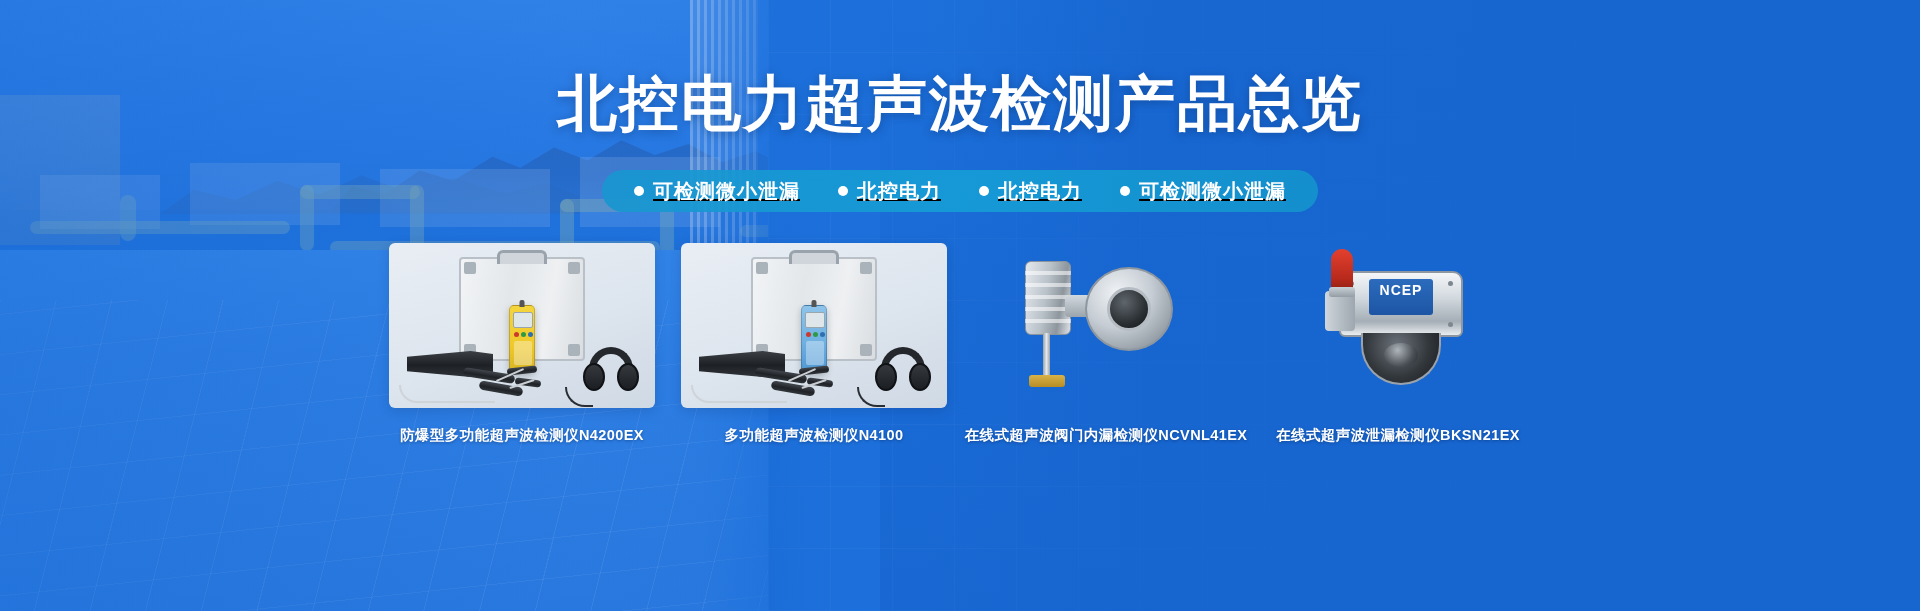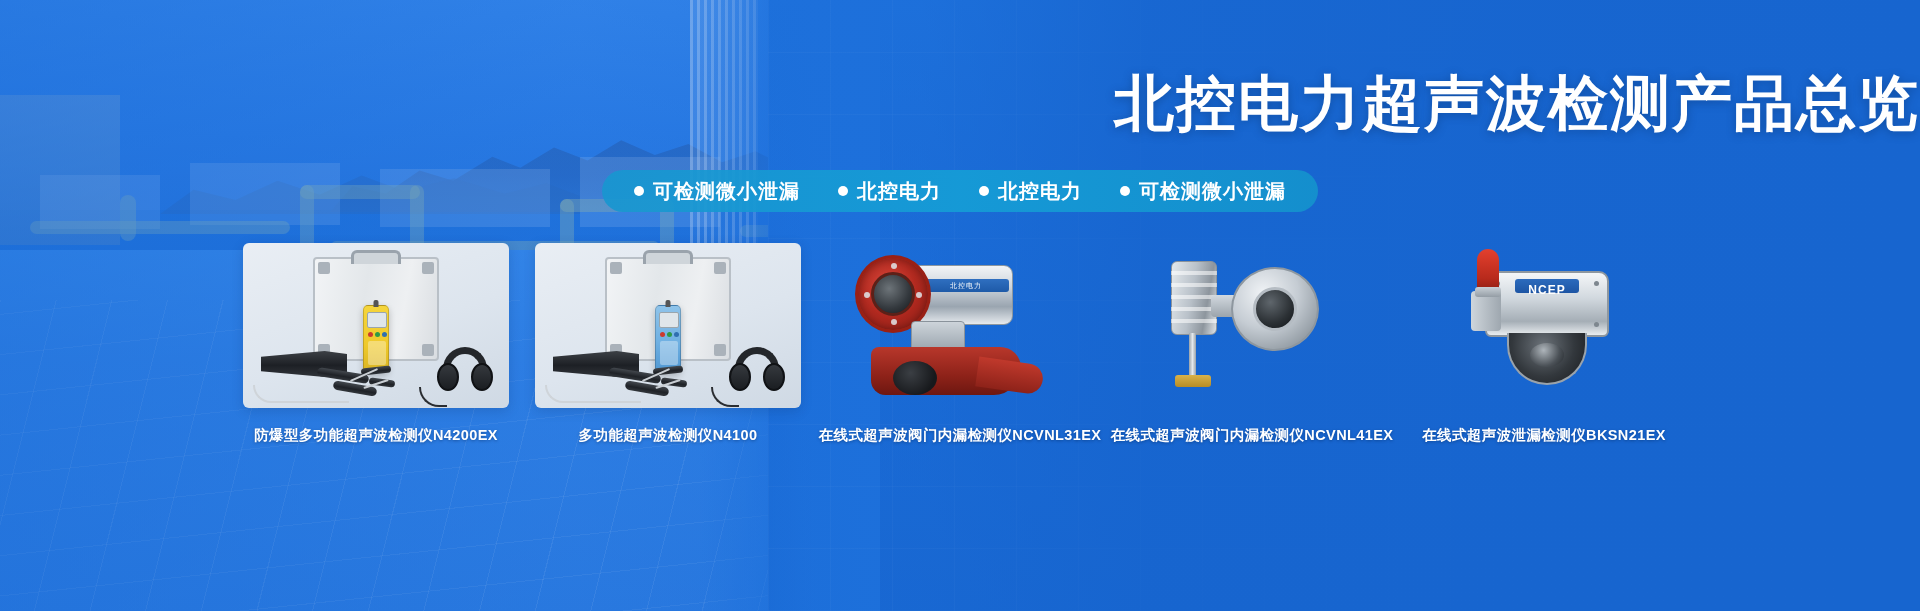--- a/index.html
+++ b/index.html
@@ -101,40 +101,41 @@
   }
   .bg-overlay{
     position:absolute;inset:0;
     background:linear-gradient(90deg,rgba(26,107,214,.55) 0%,rgba(26,107,214,.30) 30%,
       rgba(26,107,214,.42) 48%,rgba(23,101,207,.85) 60%,rgba(23,101,207,.96) 78%,#1765cf 100%);
   }
 
   
   .headline{
     position:absolute;left:0;right:0;top:72px;
-    text-align:right;
+    text-align:center;
     font-size:60px;
     line-height:1.05;
     font-weight:bold;
     color:#ffffff;
     letter-spacing:2px;
     text-shadow:0 2px 10px rgba(8,45,100,.40);
     z-index:6;
   }
 
   
   .features{
     position:absolute;top:170px;left:50%;transform:translateX(-50%);
     display:flex;align-items:center;
     gap:10px;
     height:42px;
     padding:0 18px;
     border-radius:21px;
     background:linear-gradient(90deg,rgba(24,150,208,.92) 0%,rgba(21,157,214,.92) 50%,rgba(20,146,205,.92) 100%);
     z-index:7;
+    text-decoration:underline;
   }
   .feature{
     display:flex;align-items:center;
     padding:0 14px;
     color:#ffffff;
     font-size:20px;
     font-weight:bold;
     white-space:nowrap;
     letter-spacing:1px;
   }
@@ -350,23 +351,23 @@
   }
 
   
   .dev5{position:absolute;left:0;top:0;width:266px;height:165px;}
   .d5-body{
     position:absolute;left:74px;top:28px;width:124px;height:66px;
     background:linear-gradient(180deg,#f4f6f8 0%,#d2d9df 40%,#a5aeb6 78%,#e9edf0 100%);
     border:2px solid #8e979f;border-radius:10px 10px 6px 6px;
   }
   .d5-label{
-    position:absolute;left:104px;top:36px;width:64px;height:14px;border-radius:3px;
+    position:absolute;left:104px;top:36px;width:64px;height:36px;border-radius:3px;
     background:linear-gradient(180deg,#2c6bbd 0%,#1d55a4 100%);
-    color:#fff;font-size:12px;font-weight:bold;line-height:22px;text-align:center;letter-spacing:1px;
+    color:#fff;font-size:14px;font-weight:bold;line-height:22px;text-align:center;letter-spacing:1px;
   }
   .d5-dome{
     position:absolute;left:96px;top:90px;width:80px;height:52px;
     background:radial-gradient(circle at 45% 25%,#6b7279 0%,#33383d 55%,#17191c 100%);
     border-radius:0 0 40px 40px;
     border:2px solid #9aa3ab;border-top:none;
   }
   .d5-dome:after{
     content:"";position:absolute;left:50%;top:10px;transform:translateX(-50%);
     width:34px;height:24px;border-radius:50%;
@@ -511,42 +512,20 @@
         <div class="headphones">
           <span class="band"></span>
             <span class="cup cl"></span>
             <span class="cup cr"></span>
           <span class="wire"></span>
         </div>
       </div>
       <div class="pcap">多功能超声波检测仪N4100</div>
     </div>
 
-    <div class="product">
-      <div class="pimg clear">
-        <div class="dev3">
-          <div class="d3-barrel"></div>
-          <div class="d3-stripe">
-            <span>北控电力</span>
-          </div>
-          <div class="d3-ring">
-            <span class="d3-bolt" style="left:6px;top:34px;"></span>
-            <span class="d3-bolt" style="right:6px;top:34px;"></span>
-            <span class="d3-bolt" style="left:33px;top:5px;"></span>
-            <span class="d3-bolt" style="left:33px;bottom:5px;"></span>
-            <div class="d3-lens"></div>
-          </div>
-          <div class="d3-neck"></div>
-          <div class="d3-base"></div>
-          <div class="d3-bracket"></div>
-          <div class="d3-wheel"></div>
-        </div>
-      </div>
-      <div class="pcap">在线式超声波阀门内漏检测仪NCVNL31EX</div>
-    </div>
 
     <div class="product">
       <div class="pimg clear">
         <div class="dev4">
           <div class="d4-tower"></div>
           <div class="d4-fin" style="top:28px;"></div>
           <div class="d4-fin" style="top:40px;"></div>
           <div class="d4-fin" style="top:52px;"></div>
           <div class="d4-fin" style="top:64px;"></div>
           <div class="d4-fin" style="top:76px;"></div>

